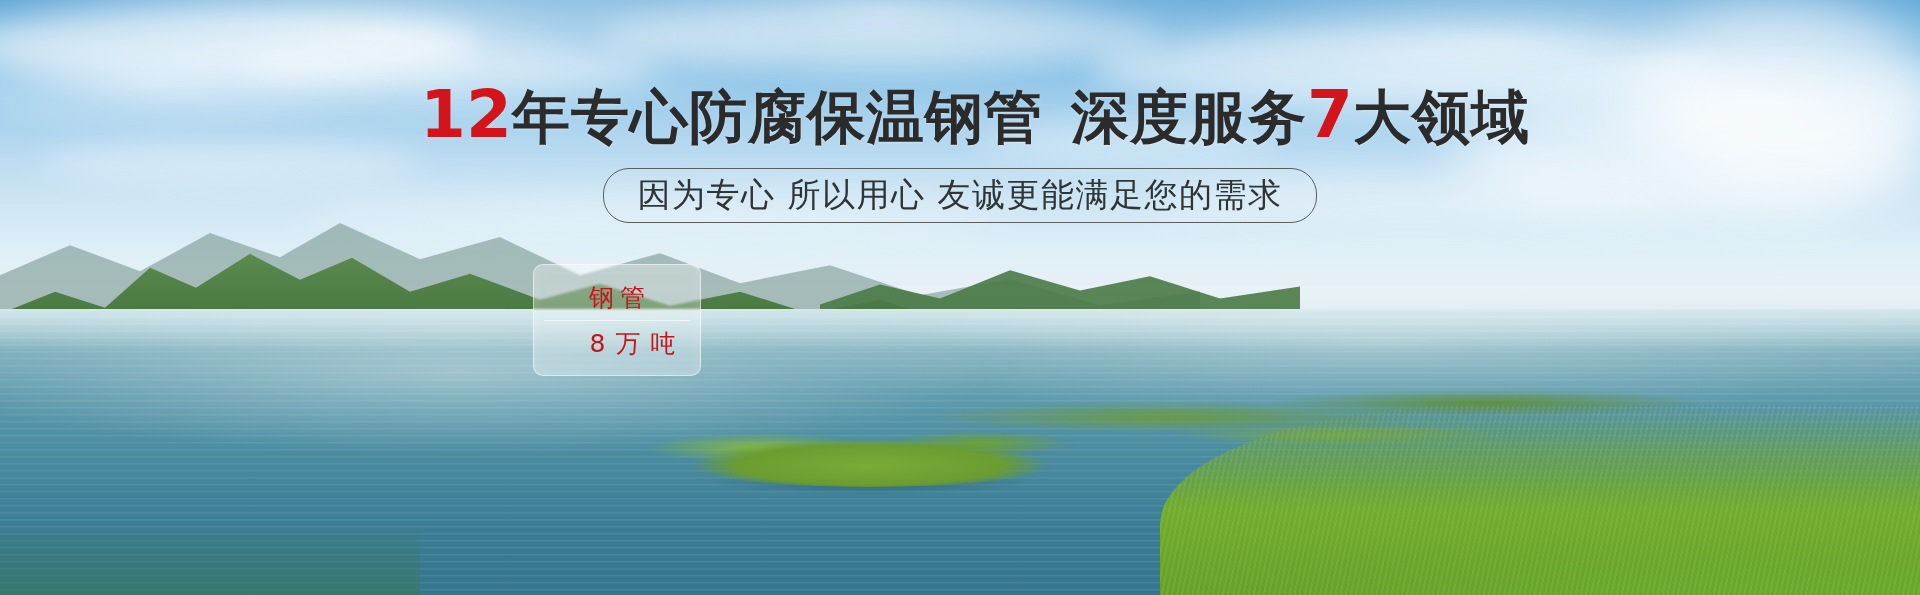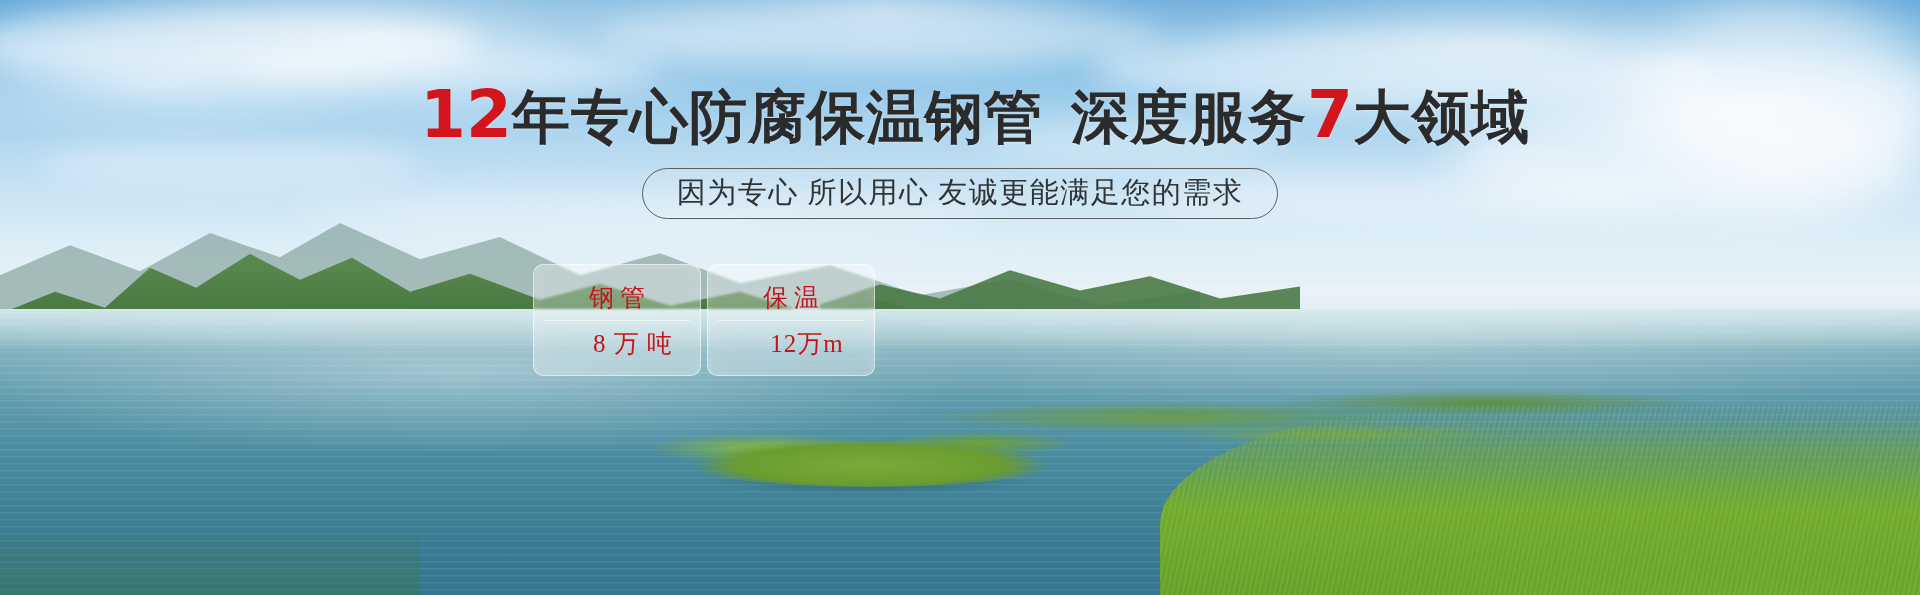--- a/index.html
+++ b/index.html
@@ -169,47 +169,45 @@
 
   .subtitle-wrap{
     position:absolute;left:0;right:0;top:168px;
     text-align:center;
   }
   .subtitle{
     display:inline-block;
     border:1px solid #5a5f60;
     border-radius:26px;
     padding:9px 34px 11px;
-    font-size:29px;
+    font-size:33px;
     line-height:1;
     color:#2f3536;
     letter-spacing:1.5px;
     background:rgba(255,255,255,.04);
     white-space:nowrap;
-    font-family:Liberation Serif, serif;
   }
 
   
   .cards{
     position:absolute;left:533px;top:264px;
     display:flex;
     gap:6px;
   }
   .card{
     width:166px;height:110px;
     background:rgba(255,255,255,.30);
     border:1px solid rgba(255,255,255,.55);
     border-radius:10px;
     backdrop-filter:blur(1px);
     display:flex;
     flex-direction:column;
     align-items:center;
     justify-content:center;
     box-shadow:0 0 14px rgba(255,255,255,.12) inset;
-    font-family:Liberation Serif, serif;
   }
   .card-label{
     font-size:25px;
     color:#c2161c;
     letter-spacing:6px;
     text-indent:6px;
     line-height:1;
     margin-bottom:10px;
     font-weight:500;
   }
@@ -302,23 +300,16 @@
 
     <div class="card">
       <div class="card-label">钢管</div>
       <div class="card-divider"></div>
       <div class="card-value">
         <span>8 万 吨</span>
       </div>
     </div>
 
 
-    <div class="card">
-      <div class="card-label">保温</div>
-      <div class="card-divider"></div>
-      <div class="card-value">
-        <span>12万m</span>
-      </div>
-    </div>
 
   </div>
 
 </div>
 
 </body></html>

